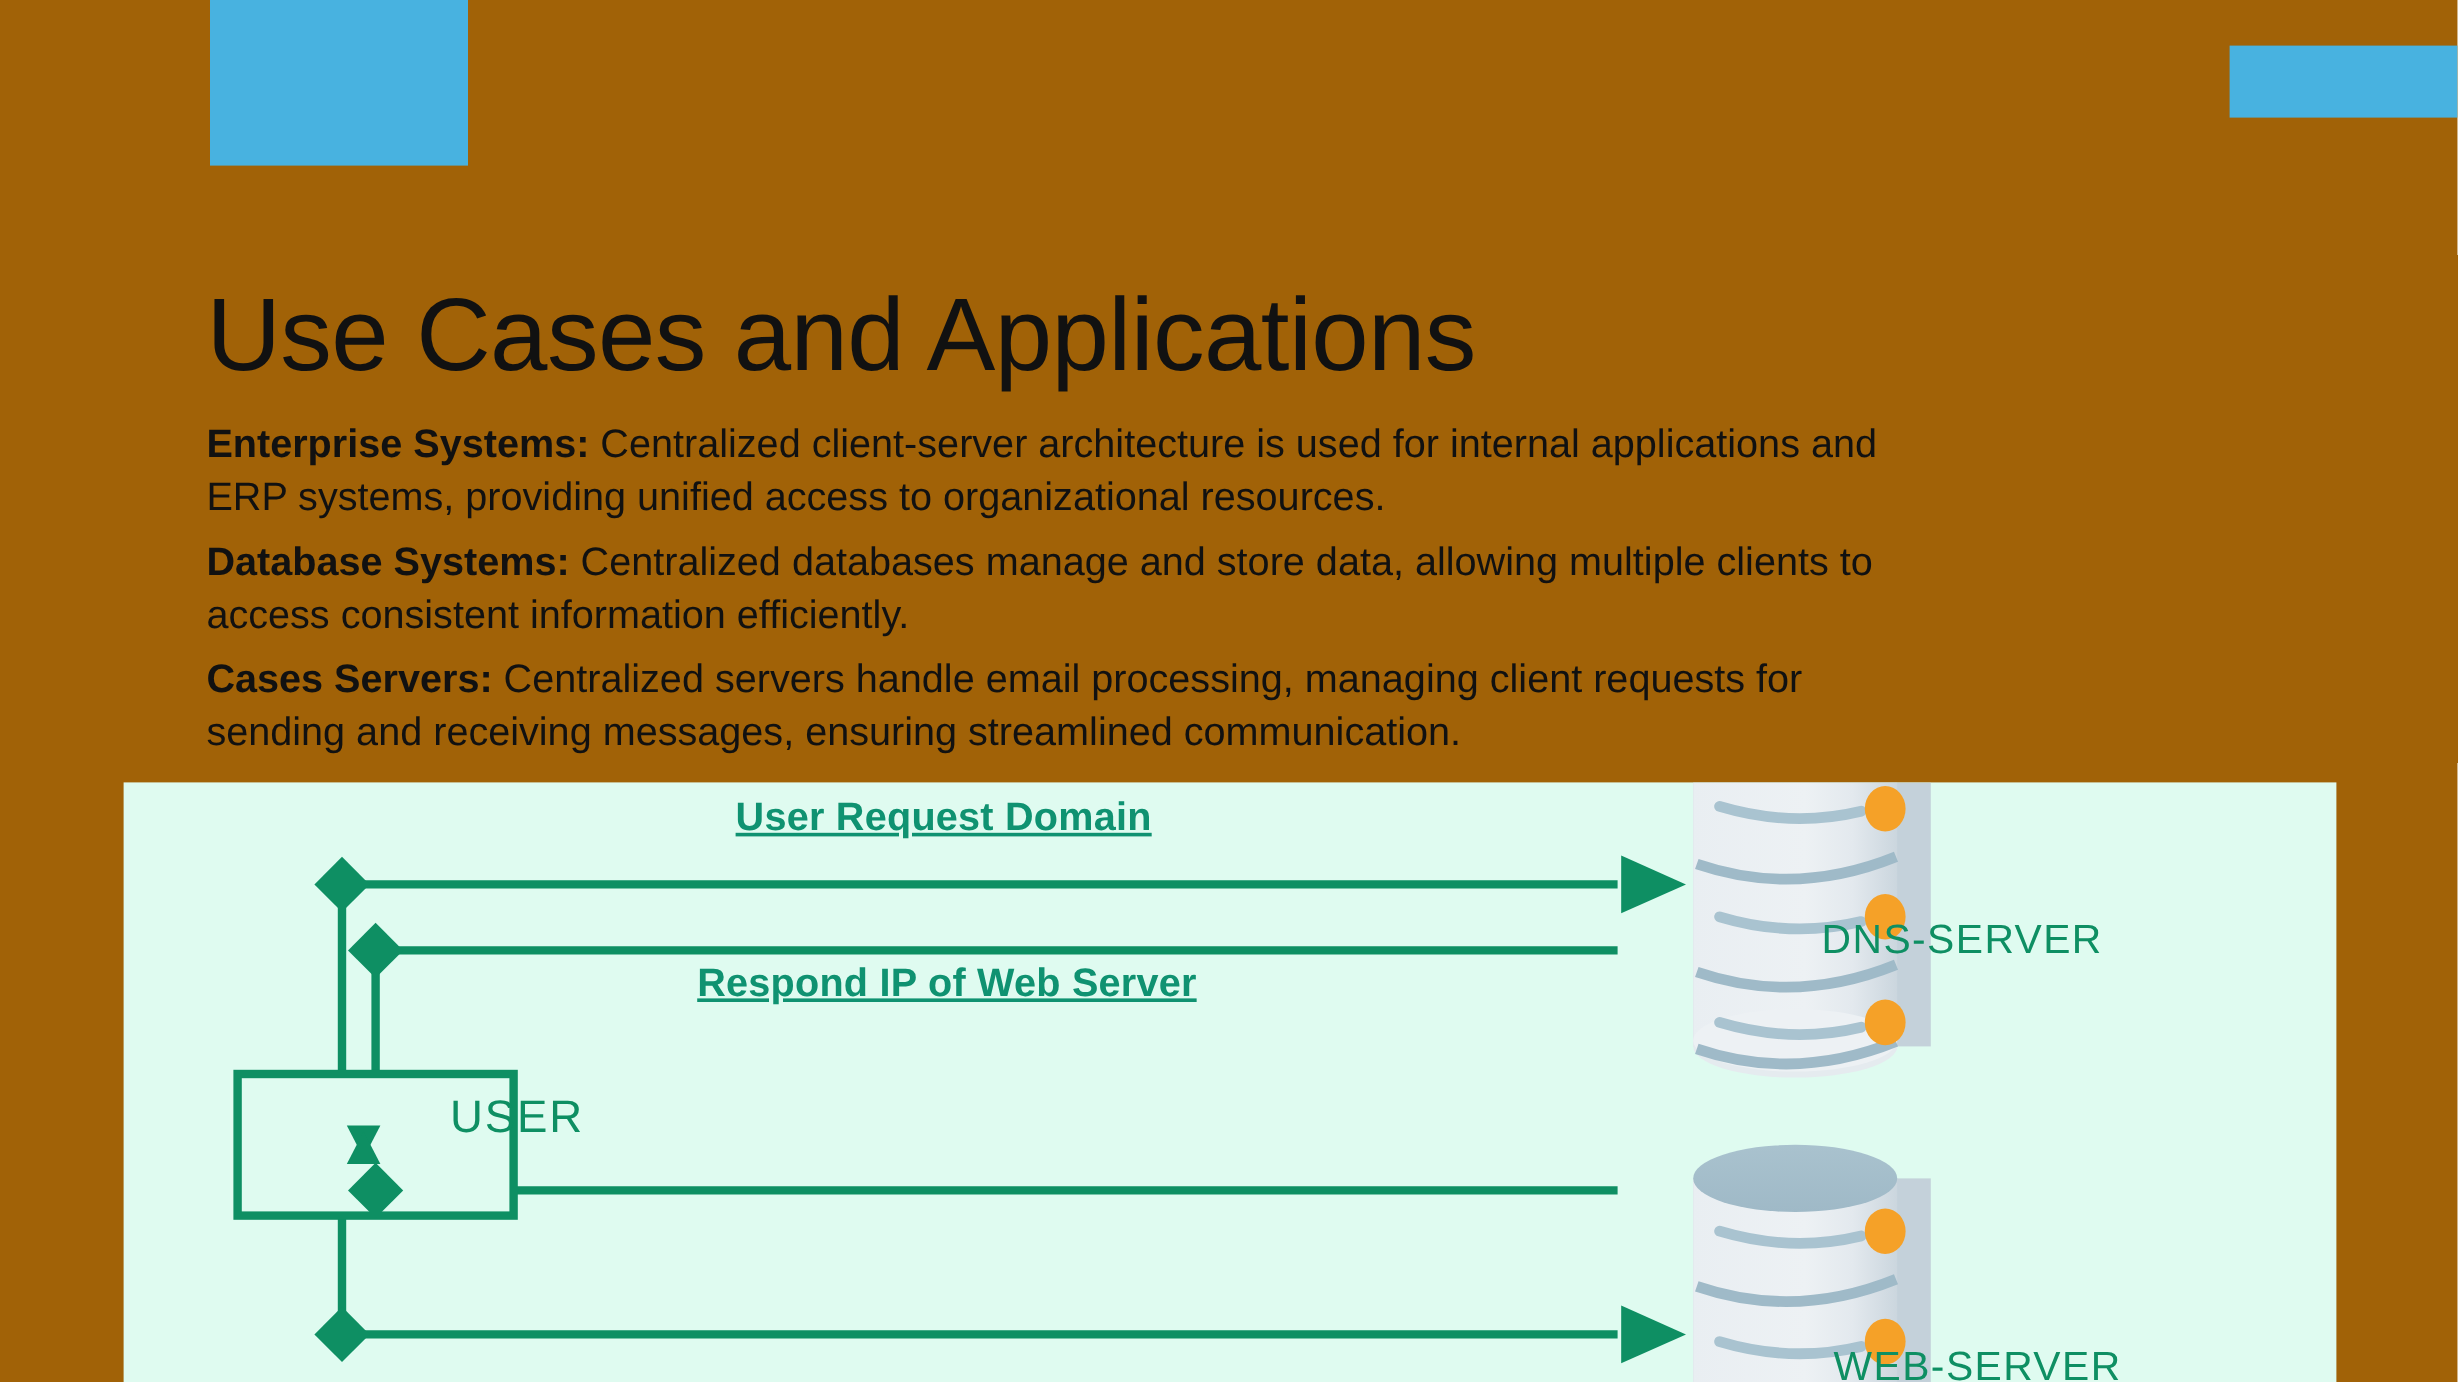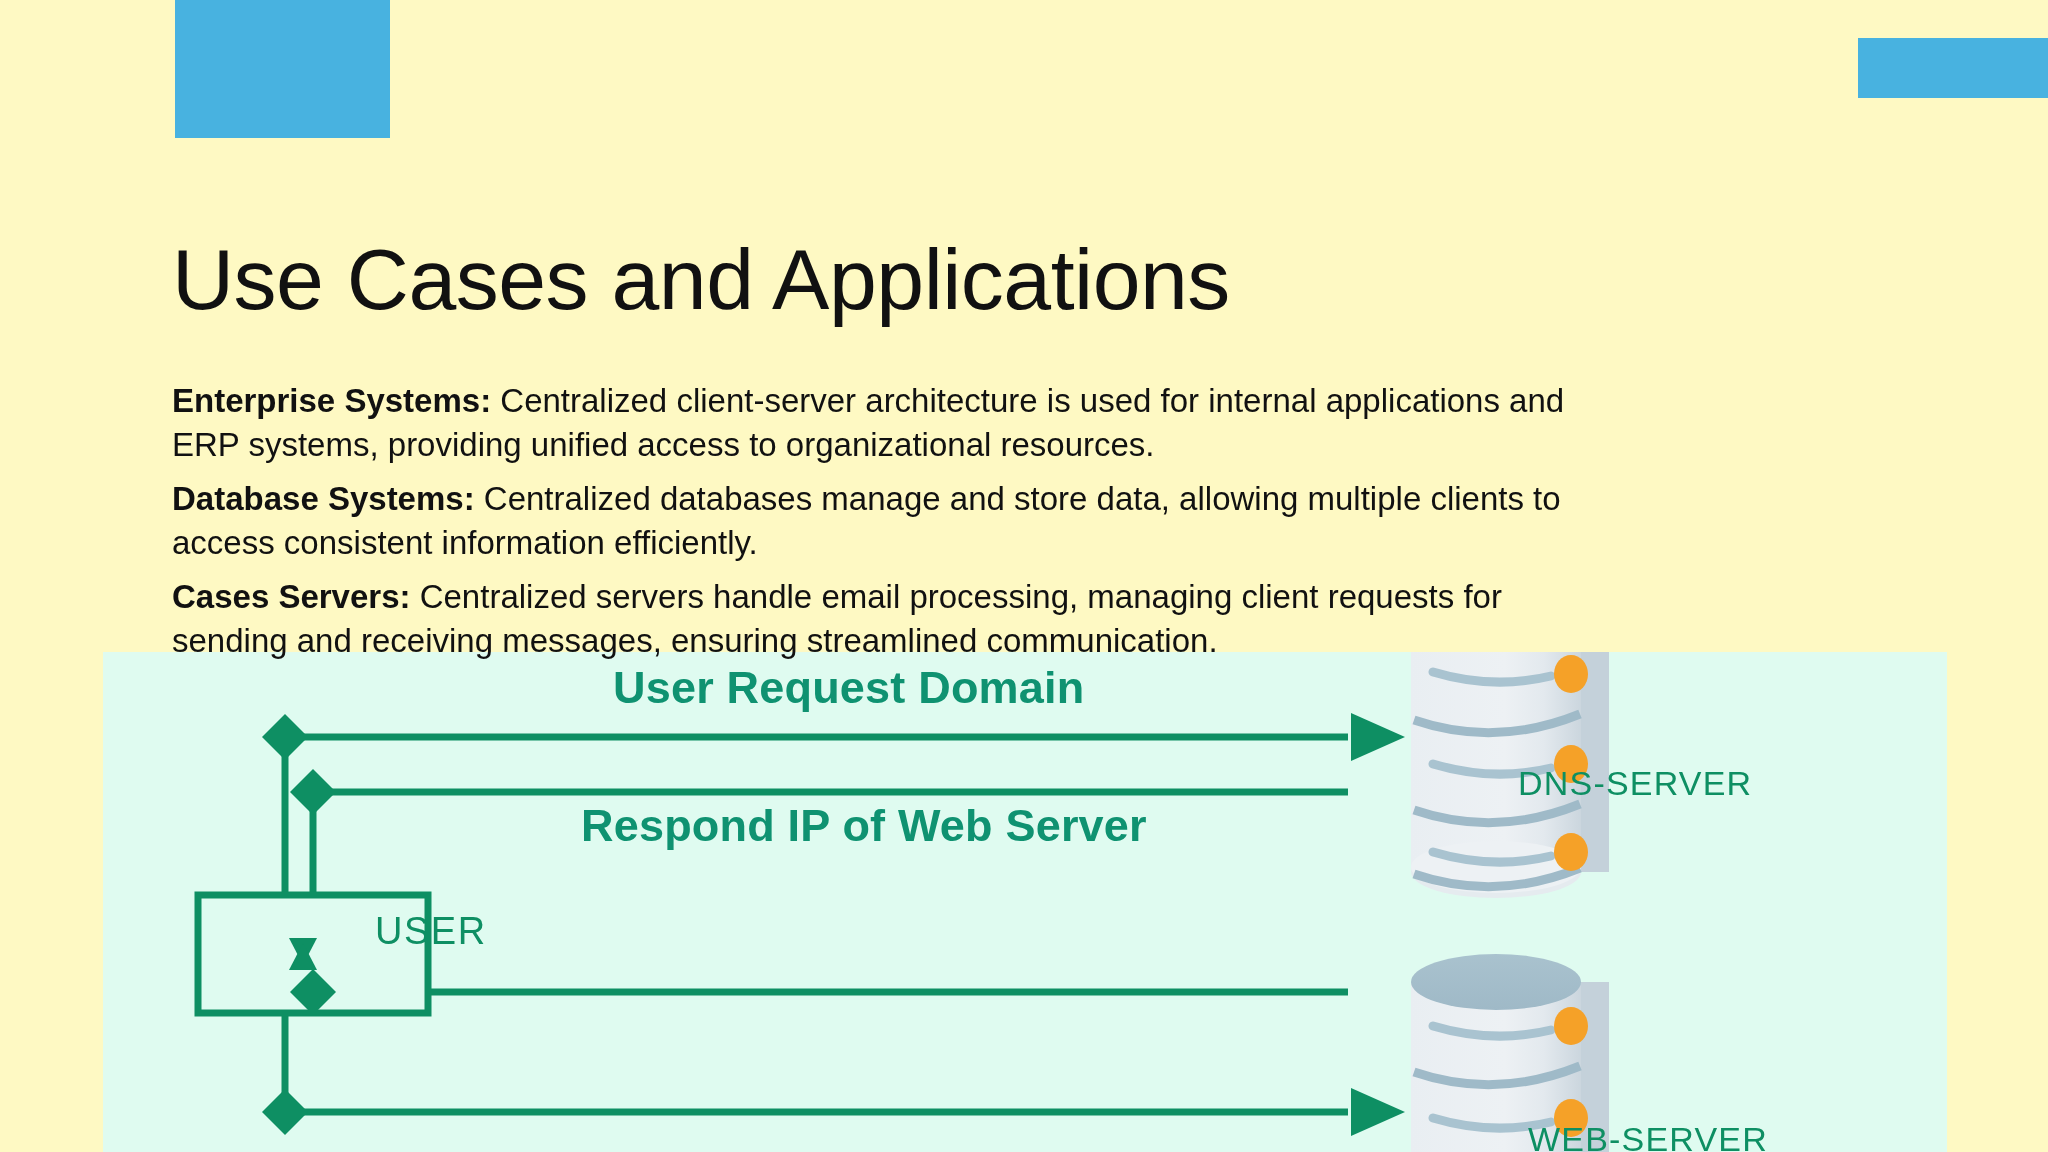--- a/index.html
+++ b/index.html
@@ -8,21 +8,21 @@
     margin: 0; padding: 0;
     width: 2048px; height: 1152px;
     overflow: hidden;
     background: #ffffff;
     font-family: "Liberation Sans", sans-serif;
   }
   #slide {
     position: relative;
     width: 2048px;
     height: 1152px;
-    background: #fef9c3;
+    background: #a16207;
     overflow: hidden;
   }
 
   
   .accent-bar {
     position: absolute;
     background: #48B2E0;
   }
   #accent-left {
     left: 175px;
@@ -48,21 +48,21 @@
     font-weight: 400;
     color: #111111;
     letter-spacing: -0.5px;
     white-space: nowrap;
   }
 
   
   #body-copy {
     position: absolute;
     left: 172px;
-    top: 379px;
+    top: 348px;
     width: 1420px;
     z-index: 5;
   }
   .para {
     font-size: 33px;
     line-height: 1.32;
     color: #111111;
     margin: 0 0 11px 0;
   }
   .para .lead {
@@ -85,23 +85,24 @@
     width: 1844px;
     height: 500px;
     display: block;
   }
 
   
   .diag-label {
     position: absolute;
     color: #0F9271;
     font-weight: bold;
-    font-size: 45px;
+    font-size: 33px;
     white-space: nowrap;
     letter-spacing: 0.2px;
+    text-decoration: underline;
   }
   .node-label {
     position: absolute;
     color: #0E8F63;
     font-weight: normal;
     font-size: 34px;
     letter-spacing: 1.2px;
     white-space: nowrap;
   }
   #label-user {

